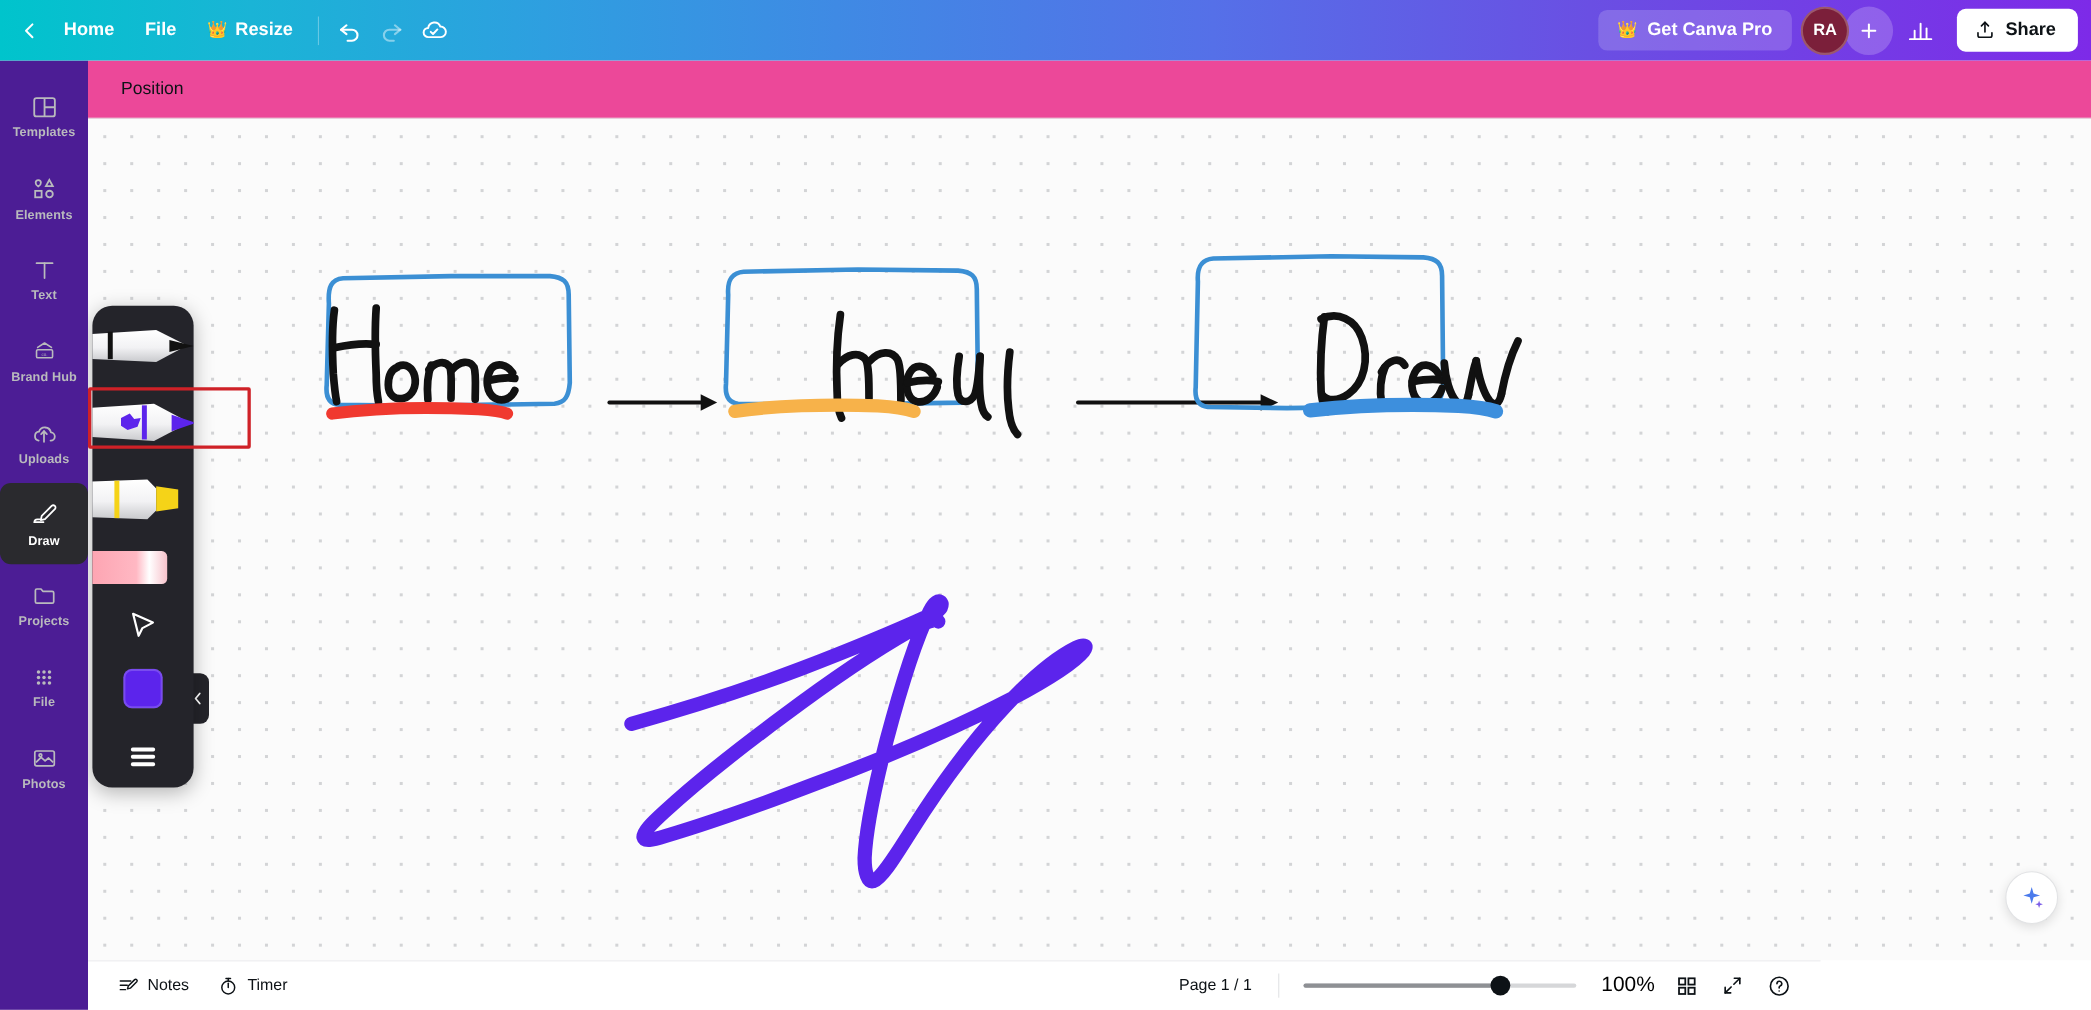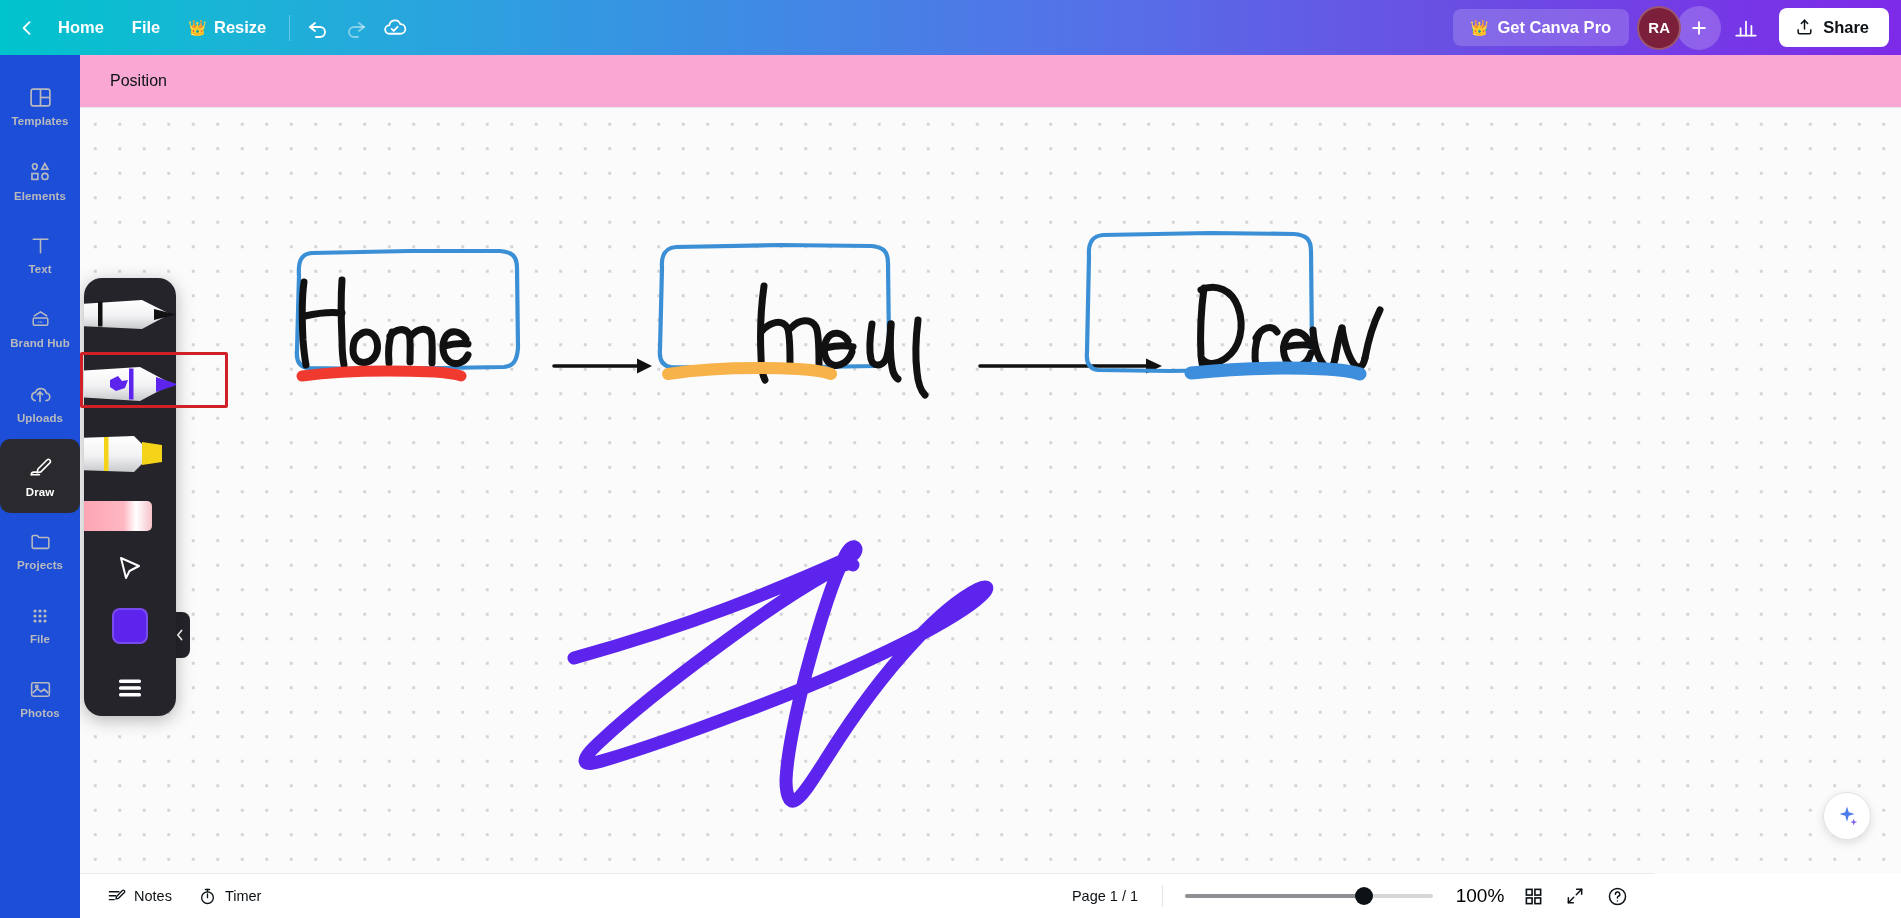--- a/index.html
+++ b/index.html
@@ -58,35 +58,35 @@
   }
   #share-btn {
     background: #fff; color:#0d1216; font-size: 16.5px; font-weight:700;
     padding: 10px 20px 10px 16px; border-radius:8px; cursor:pointer;
     display:flex; align-items:center; gap:9px; margin-left:8px; white-space:nowrap;
   }
 
   
   #rail {
     position: absolute; left:0; top:55px; width: 80px; height: 863px;
-    background: #1d4ed8; z-index: 30;
+    background: #4c1d95; z-index: 30;
     display:flex; flex-direction:column; align-items:center; padding-top: 14px;
   }
   .rail-item {
     width: 80px; height: 74px; display:flex; flex-direction:column;
     align-items:center; justify-content:center; gap: 5px; cursor:pointer;
     color:#b9babd; position:relative;
   }
   .rail-item .rlabel { font-size: 11.5px; font-weight:600; letter-spacing:0.1px; }
   .rail-item.active { color:#fff; background:#2a2a2e; border-radius:10px; }
 
   
   #postoolbar {
     position:absolute; left:80px; top:55px; width: 1821px; height: 53px;
-    background:#f9a8d4; border-bottom: 1px solid #e6e7e8; z-index:20;
+    background:#ec4899; border-bottom: 1px solid #e6e7e8; z-index:20;
     display:flex; align-items:center; padding-left: 18px;
   }
   #position-btn {
     font-size: 16px; color:#0d1216; font-weight:400; padding: 8px 12px;
     border-radius:6px; cursor:pointer;
   }
 
   
   #canvas-area {
     position:absolute; left:80px; top:108px; width:1821px; height: 765px;

